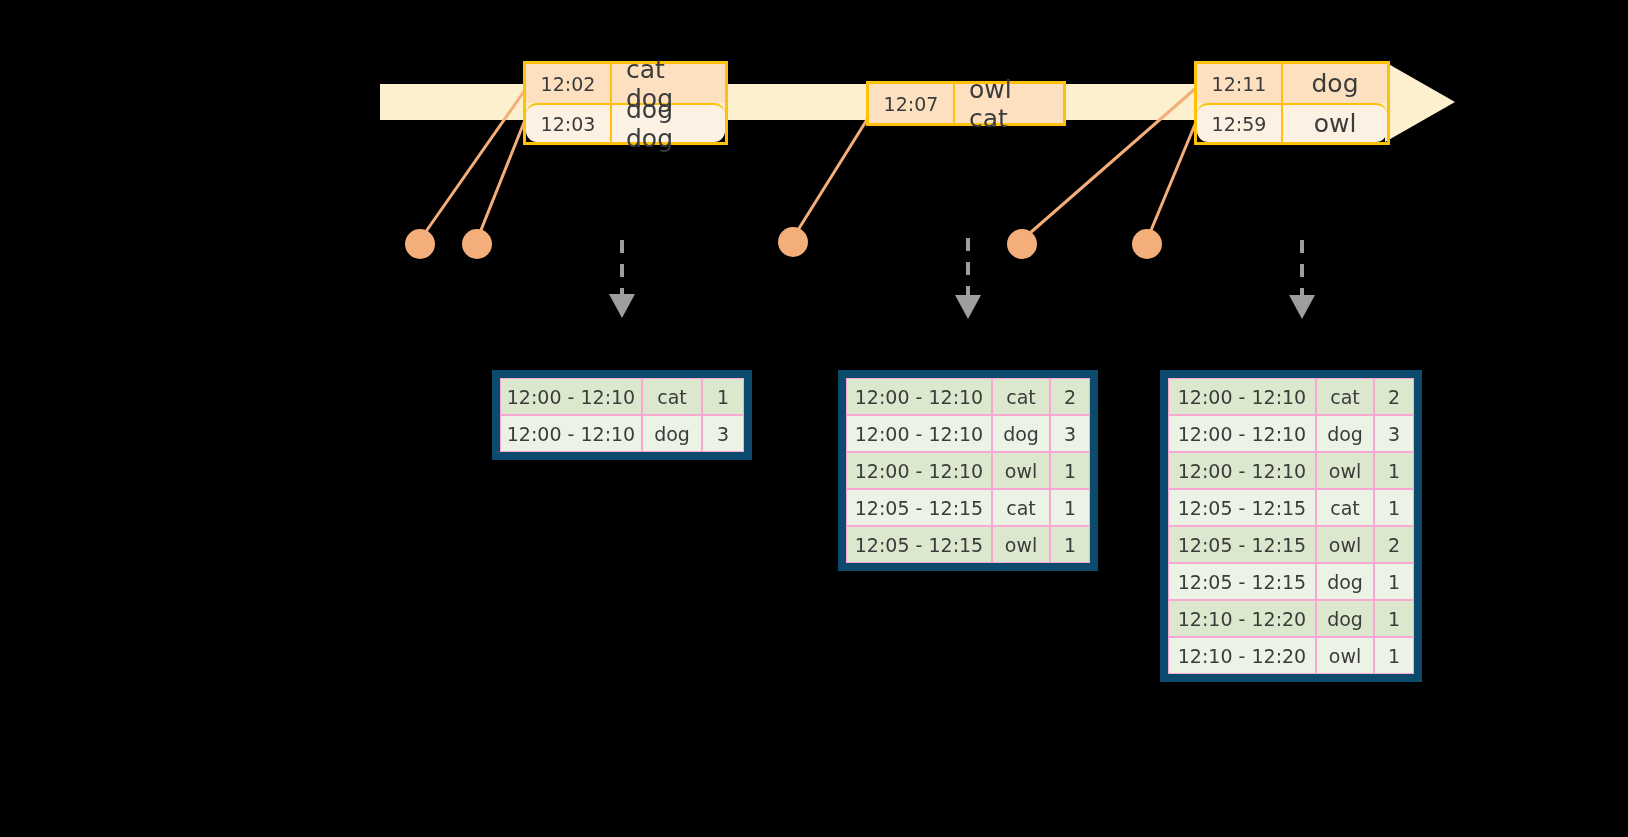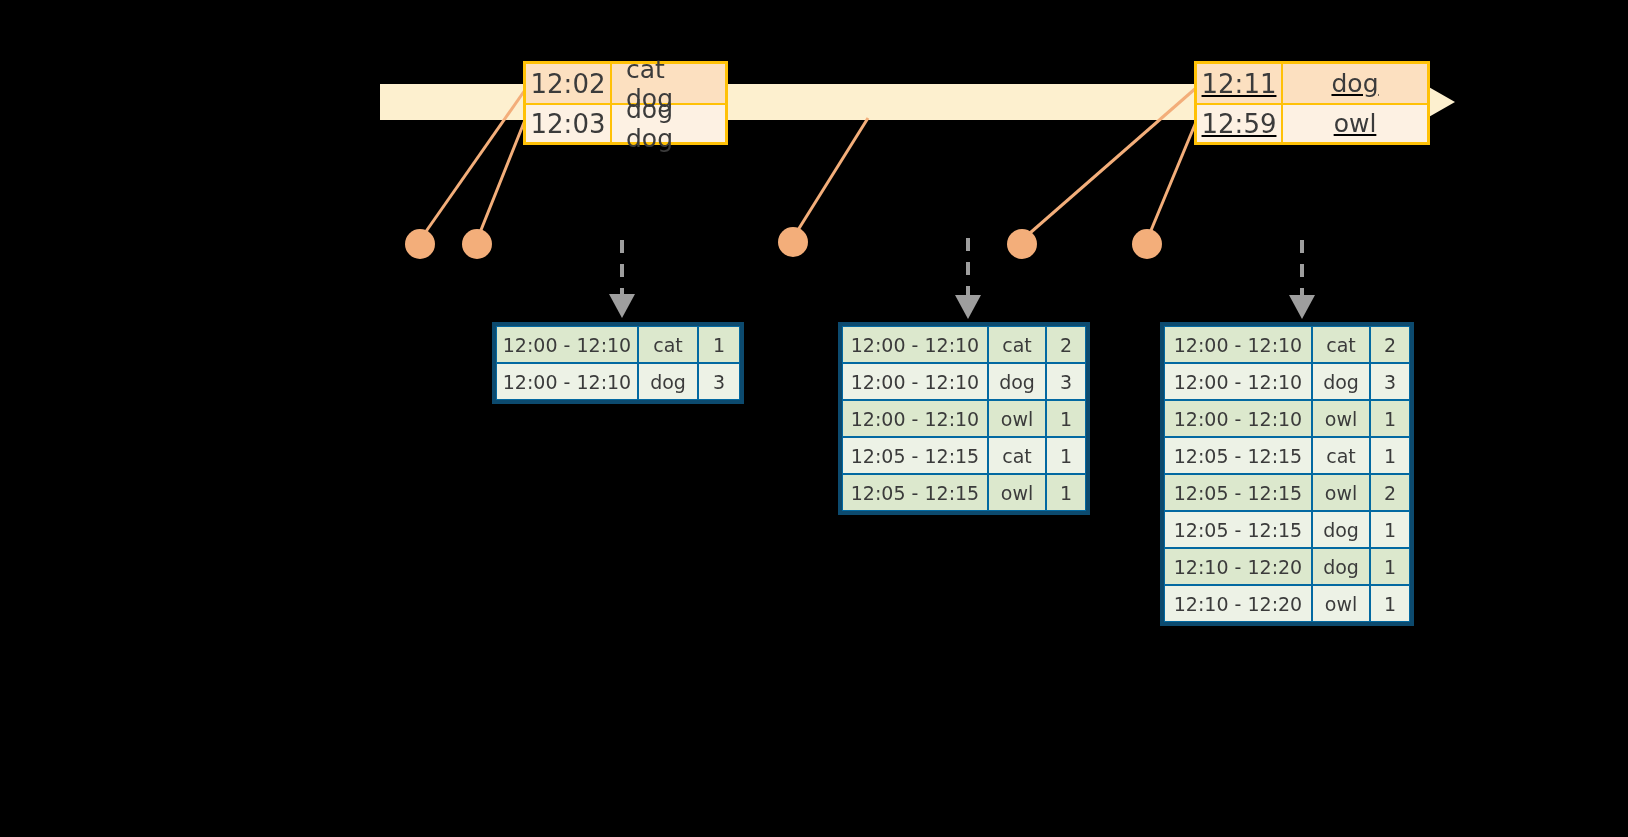--- a/index.html
+++ b/index.html
@@ -37,49 +37,50 @@
     box-sizing: border-box;
     z-index: 5;
   }
   .evt-row {
     display: flex;
     height: 39px;
     box-sizing: border-box;
   }
   .evt-row + .evt-row { border-top: 2px solid #FFC107; }
   .evt-row.shade-a { background: #FCE0C0; }
-  .evt-row.shade-b { background: #FDF1E3; }
+  .evt-row.shade-b { background: #FDF1E3; border-radius: 11px; }
   .evt-time {
     width: 86px;
     border-right: 2px solid #FFC107;
     box-sizing: border-box;
     display: flex;
     align-items: center;
     justify-content: center;
-    font-size: 26px;
+    font-size: 19px;
     color: #3b3b3b;
   }
   .evt-words {
     flex: 1;
     display: flex;
     align-items: center;
     justify-content: center;
     font-size: 25px;
     color: #3b3b3b;
     padding: 0 14px;
     box-sizing: border-box;
   }
 
   
   .res-table {
     position: absolute;
-    border: 4px solid #0c4a6e;
-    box-sizing: border-box;
-    background: #0369a1;
+    border: 8px solid #0c4a6e;
+    box-sizing: border-box;
+    background: #f9a8d4;
     z-index: 5;
+    margin-top: 48px;
   }
   .res-row {
     display: flex;
     height: 37px;
     box-sizing: border-box;
   }
   .res-row.shade-a .cell { background: #DCE8CD; }
   .res-row.shade-b .cell { background: #EDF2E6; }
   .cell {
     display: flex;
@@ -147,22 +148,28 @@
     <div class="evt-row shade-a">
       <span class="evt-time">12:02</span>
       <span class="evt-words">cat dog</span>
     </div>
     <div class="evt-row shade-b">
       <span class="evt-time">12:03</span>
       <span class="evt-words">dog dog</span>
     </div>
   </div>
 
-
-  <div class="evt-group" style="left:1194px; top:61px; width:236px;text-decoration:underline;">
+  <div class="evt-group" style="left:866px; top:81px; width:200px;">
+    <div class="evt-row shade-a">
+      <span class="evt-time">12:07</span>
+      <span class="evt-words">owl cat</span>
+    </div>
+  </div>
+
+  <div class="evt-group" style="left:1194px; top:61px; width:196px;">
     <div class="evt-row shade-a">
       <span class="evt-time">12:11</span>
       <span class="evt-words">dog</span>
     </div>
     <div class="evt-row shade-b">
       <span class="evt-time">12:59</span>
       <span class="evt-words">owl</span>
     </div>
   </div>
 

